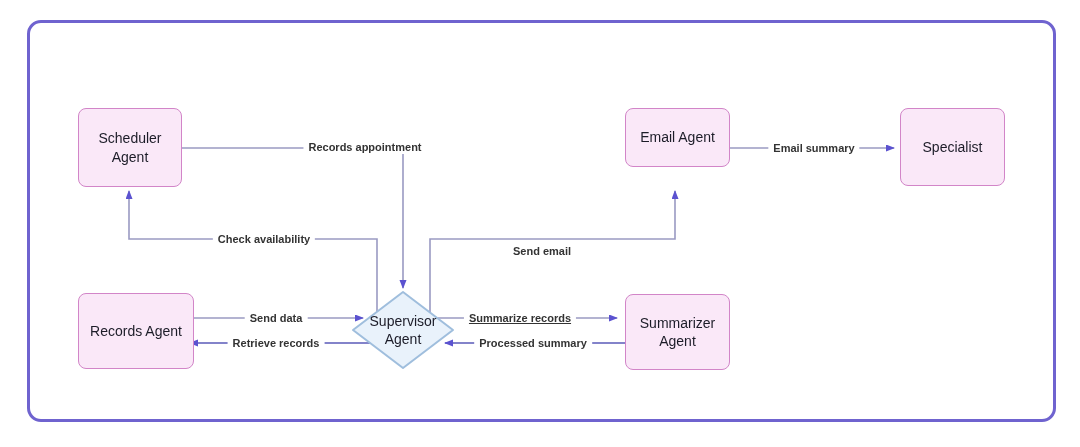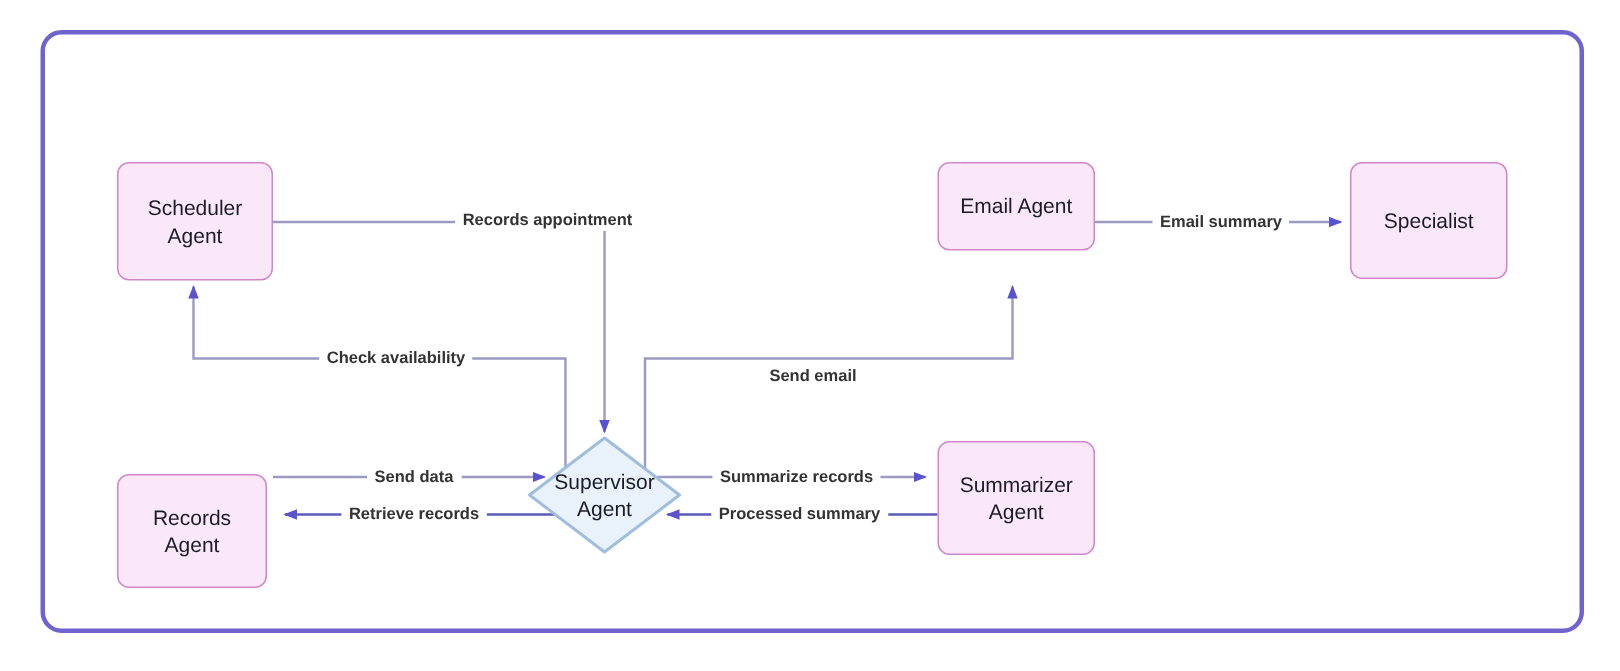--- a/index.html
+++ b/index.html
@@ -44,21 +44,21 @@
     justify-content: center;
     text-align: center;
     font-size: 14px;
     line-height: 1.3;
     color: #1c1c28;
     padding: 0 11px;
   }
   .node-scheduler   { left: 78px;  top: 108px; width: 104px; height: 79px; }
   .node-email       { left: 625px; top: 108px; width: 105px; height: 59px; }
   .node-specialist  { left: 900px; top: 108px; width: 105px; height: 78px; }
-  .node-records     { left: 78px;  top: 293px; width: 100px; height: 76px; margin-top: 23px; }
+  .node-records     { left: 78px;  top: 293px; width: 116px; height: 76px; }
   .node-summarizer  { left: 625px; top: 294px; width: 105px; height: 76px; }
   .diamond-label {
     position: absolute;
     left: 358px;
     top: 297px;
     width: 90px;
     height: 66px;
     display: flex;
     align-items: center;
     justify-content: flex-start;
@@ -76,21 +76,21 @@
     font-weight: 600;
     color: #333333;
     white-space: nowrap;
   }
   .lbl-confirm    { left: 365px; top: 147px; }
   .lbl-check      { left: 264px; top: 239px; }
   .lbl-sendemail  { left: 542px; top: 239px; margin-top: 12px; }
   .lbl-sendssum   { left: 814px; top: 148px; }
   .lbl-senddata   { left: 276px; top: 318px; }
   .lbl-retrieve   { left: 276px; top: 343px; }
-  .lbl-summarize  { left: 531px; top: 318px; }
+  .lbl-summarize  { left: 520px; top: 318px; text-decoration: underline; }
   .lbl-processed  { left: 533px; top: 343px; }
 </style>
 </head>
 <body>
 
 <div class="stage">
 
   <div class="frame"></div>
 
   <svg class="connectors" viewBox="0 0 1080 447">

